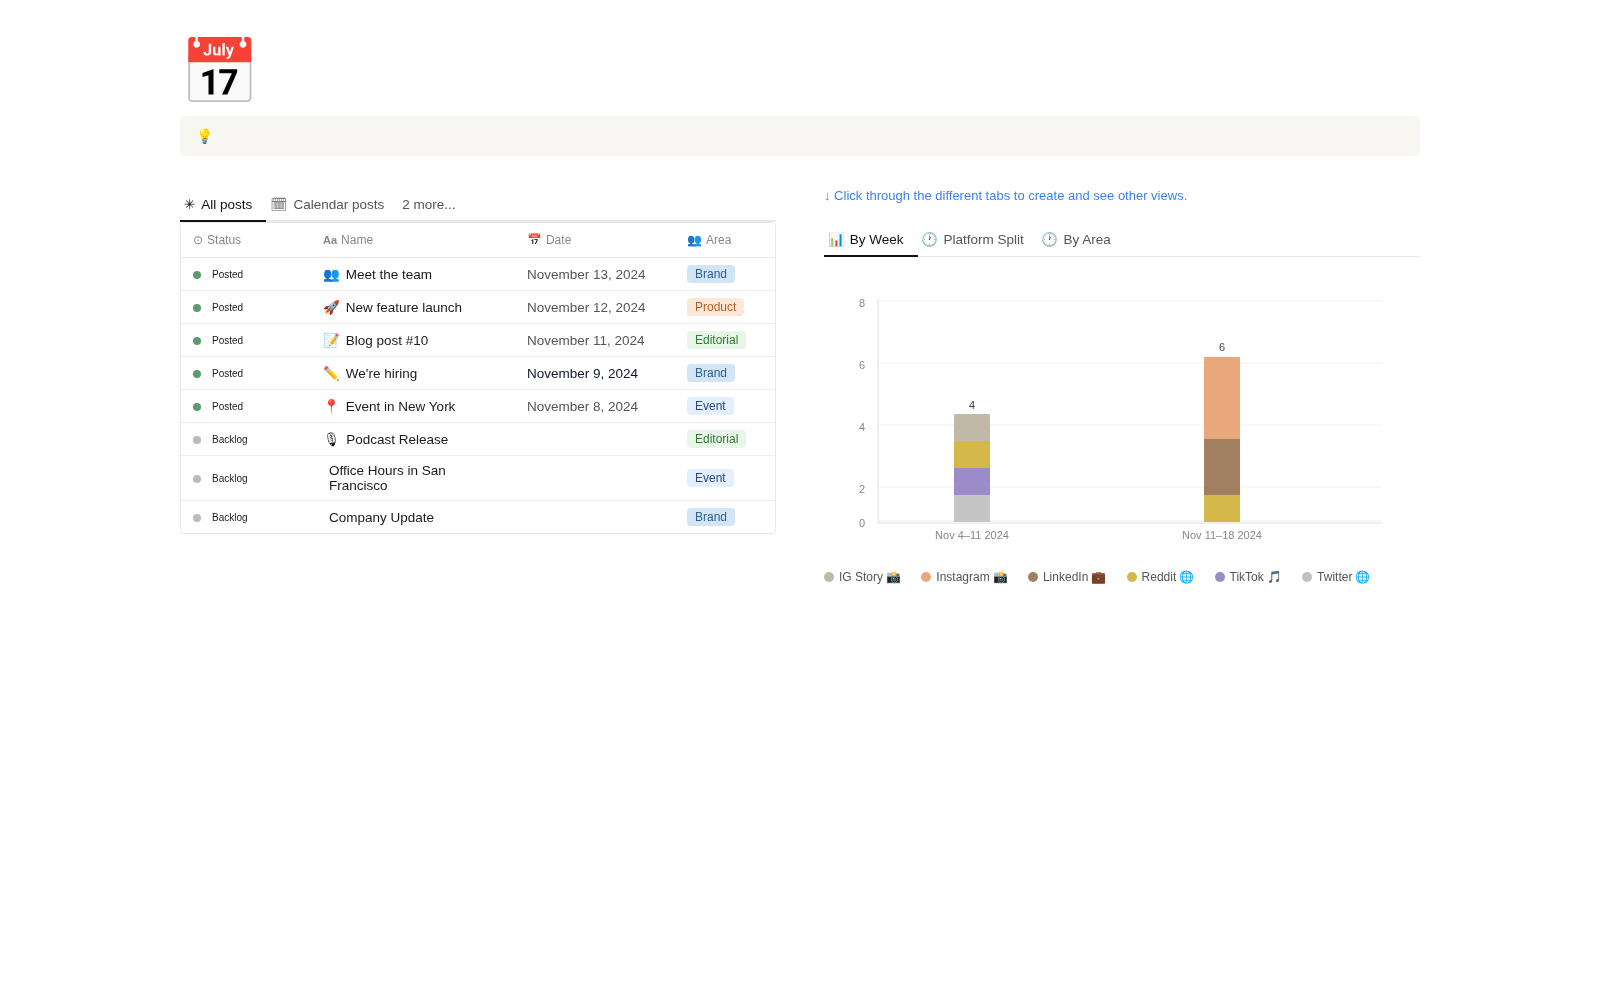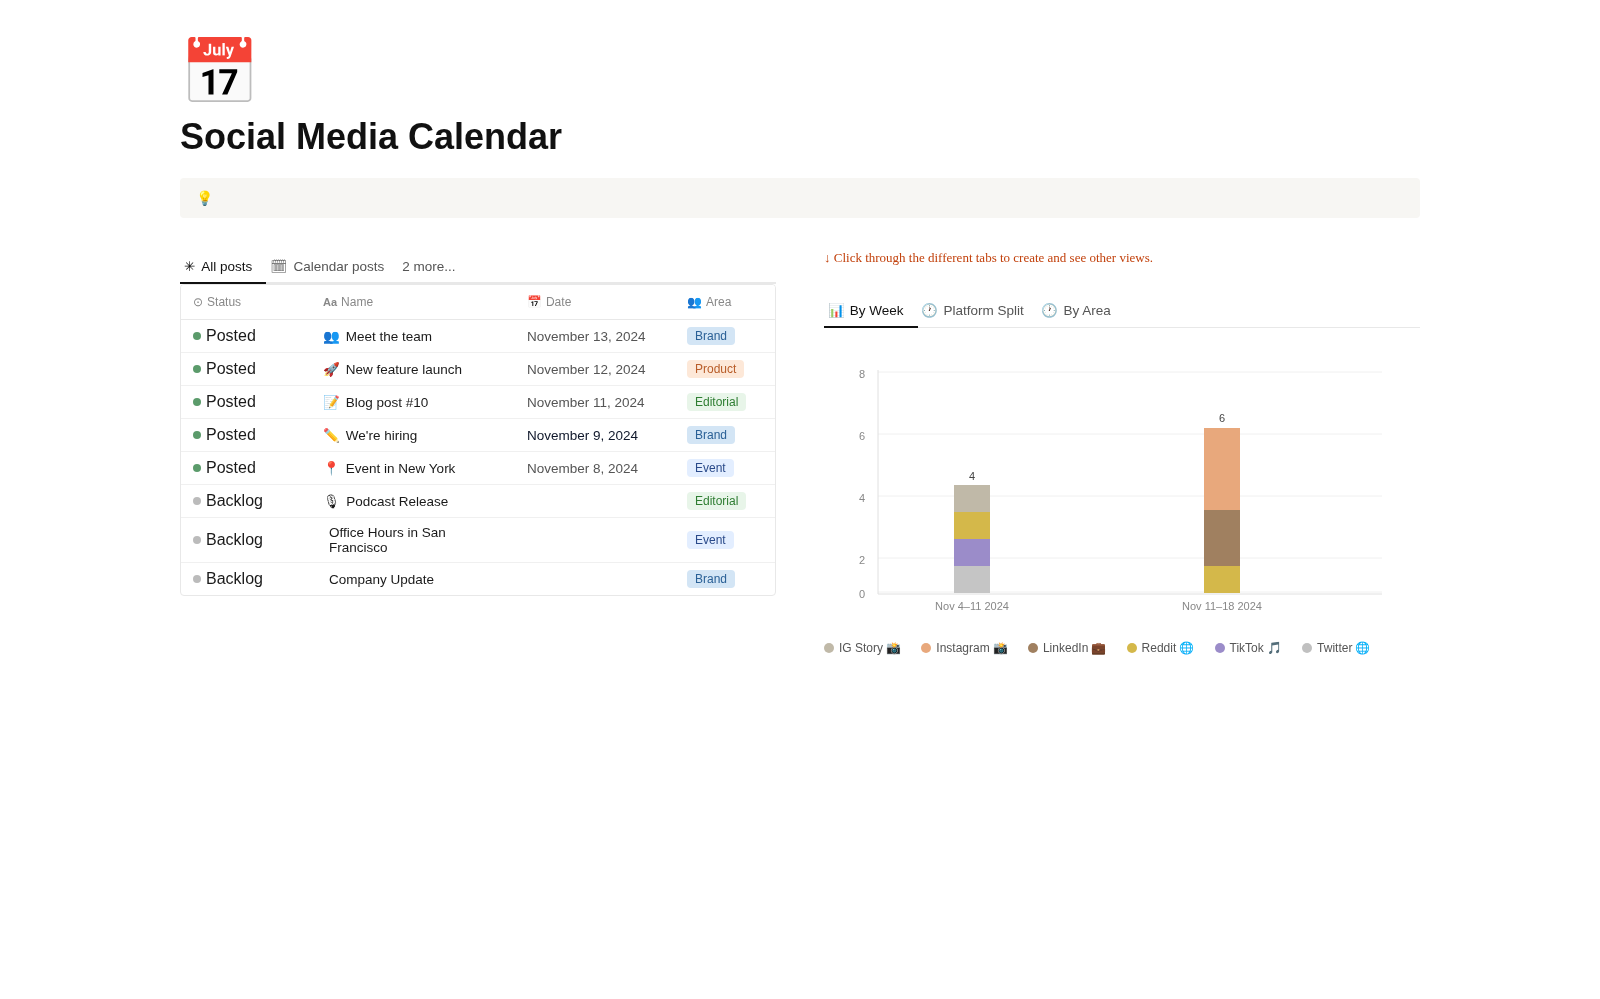--- a/index.html
+++ b/index.html
@@ -119,22 +119,22 @@
     }
     .table-row:last-child { border-bottom: none; }
     .table-cell {
       padding: 7px 12px;
       font-size: 13.5px;
     }
     
     .status-badge {
       display: inline-flex;
       align-items: center;
-      gap: 5px;
-      font-size: 16px;
+      gap: 11px;
+      font-size: 10px;
       font-weight: 500;
     }
     .status-dot {
       width: 8px;
       height: 8px;
       border-radius: 50%;
       display: inline-block;
       flex-shrink: 0;
     }
     .dot-posted { background: #5b9b6b; }
@@ -150,23 +150,22 @@
     .tag-brand { background: #d3e5f5; color: #2a6096; }
     .tag-product { background: #fde8d8; color: #b85c28; }
     .tag-editorial { background: #e8f5e9; color: #2e7d32; }
     .tag-event { background: #e3eeff; color: #2a4a8a; }
     .row-name { display: flex; align-items: center; gap: 6px; }
 
     
     .chart-section { }
     .chart-hint {
       font-size: 13px;
-      color: #c2410c;
-      margin-bottom: 28px;
-      font-family: Liberation Serif, serif;
+      color: #3b82f6;
+      margin-bottom: 20px;
     }
     .chart-tabs {
       display: flex;
       align-items: center;
       gap: 0;
       border-bottom: 1px solid #e8e8e8;
       margin-bottom: 24px;
     }
     .chart-tab {
       display: flex;
@@ -204,21 +203,20 @@
       border-radius: 50%;
       flex-shrink: 0;
     }
   </style>
 </head>
 <body>
 
 <div class="page-wrapper">
 
   <span class="page-icon">📅</span>
-  <h1 class="page-title">Social Media Calendar</h1>
 
   <div class="notion-tip">
     <span>💡</span>
   </div>
 
   <div class="two-col">
 
     <div>
 
       <div class="tabs">

